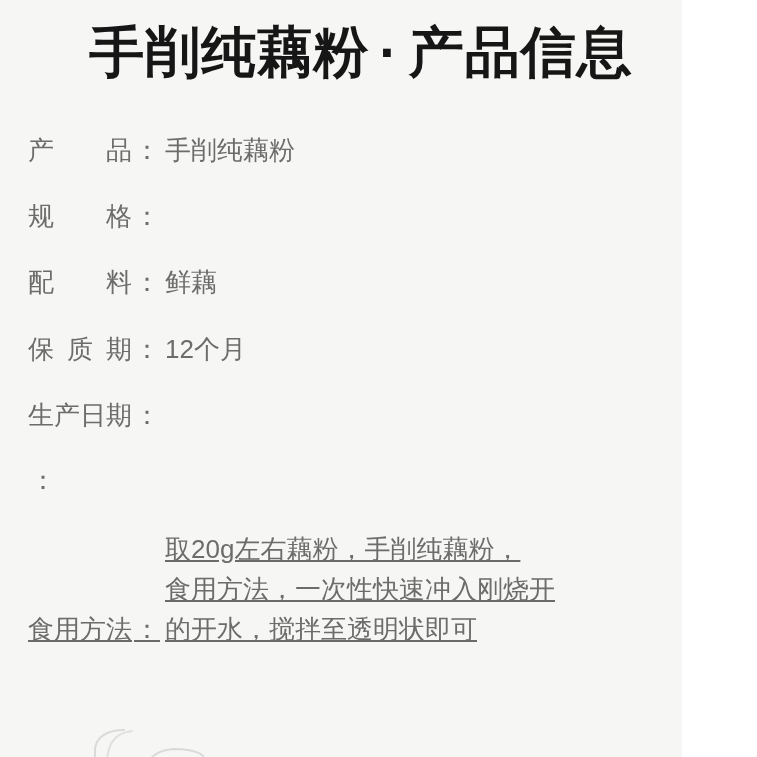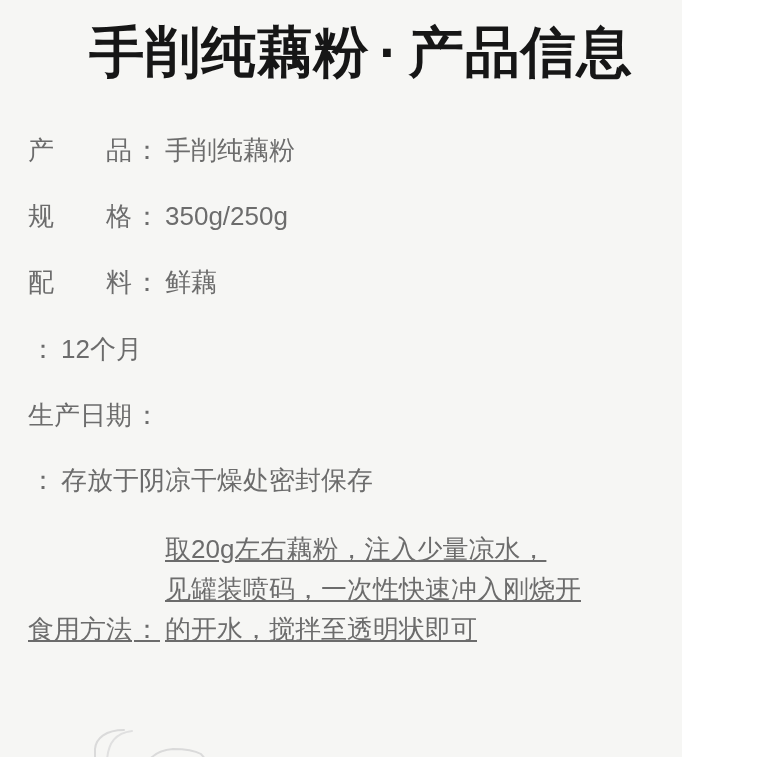--- a/index.html
+++ b/index.html
@@ -85,50 +85,49 @@
 
   <div class="info-row" style="top:134px">
     <span class="info-label">产品</span>
     <span class="info-colon">：</span>
     <span class="info-value">手削纯藕粉</span>
   </div>
 
   <div class="info-row" style="top:200px">
     <span class="info-label">规格</span>
     <span class="info-colon">：</span>
-    <span class="info-value">350g/250g</span>
   </div>
 
   <div class="info-row" style="top:266px">
     <span class="info-label">配料</span>
     <span class="info-colon">：</span>
     <span class="info-value">鲜藕</span>
   </div>
 
   <div class="info-row" style="top:333px">
+    <span class="info-label">保质期</span>
     <span class="info-colon">：</span>
     <span class="info-value">12个月</span>
   </div>
 
   <div class="info-row" style="top:399px">
     <span class="info-label">生产日期</span>
     <span class="info-colon">：</span>
   </div>
 
   <div class="info-row" style="top:464px">
     <span class="info-colon">：</span>
-    <span class="info-value">存放于阴凉干燥处密封保存</span>
   </div>
 
   <div class="info-row multiline" style="top:529px">
     <span class="info-label">食用方法</span>
     <span class="info-colon">：</span>
     <span class="info-value">
-      <div>取20g左右藕粉，注入少量凉水，</div>
-      <div>见罐装喷码，一次性快速冲入刚烧开</div>
+      <div>取20g左右藕粉，手削纯藕粉，</div>
+      <div>食用方法，一次性快速冲入刚烧开</div>
       <div>的开水，搅拌至透明状即可</div>
     </span>
   </div>
 
   <svg class="decor" viewBox="0 0 430 52" aria-hidden="true">
     <defs>
       <linearGradient id="fadeLine" x1="0" y1="0" x2="1" y2="0">
         <stop offset="0" stop-color="#d8d8d8"></stop>
         <stop offset="0.75" stop-color="#dfdfdf"></stop>
         <stop offset="1" stop-color="#dfdfdf" stop-opacity="0"></stop>

